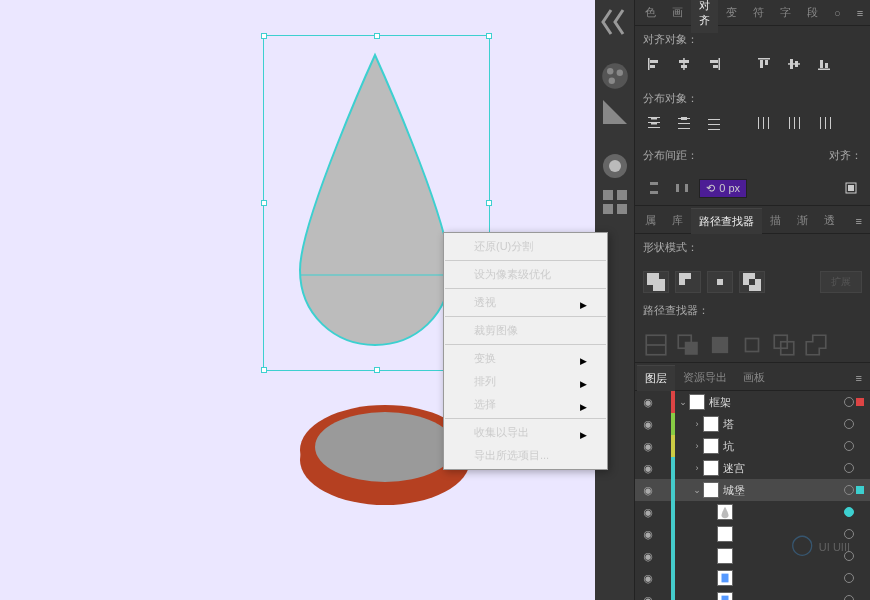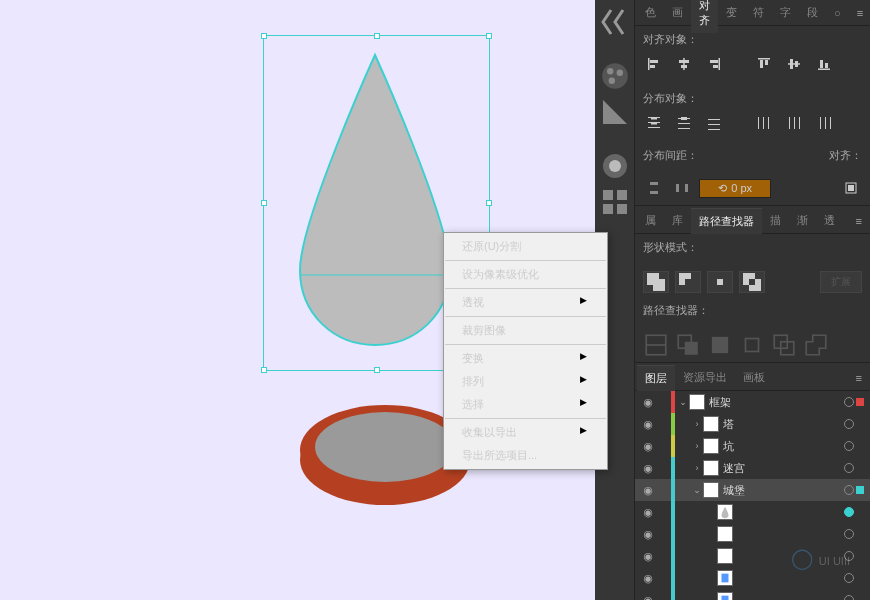--- a/index.html
+++ b/index.html
@@ -7,57 +7,57 @@
 .canvas{position:absolute;left:0;top:0;width:595px;height:600px;background:#ebe7ff}
 .sel-box{position:absolute;left:263px;top:35px;width:227px;height:336px;border:1px solid #3dd0d0}
 .sel-box .h{position:absolute;width:6px;height:6px;border:1px solid #3dd0d0;background:#fff}
 .h.tl{left:-3px;top:-3px}.h.tr{right:-3px;top:-3px}.h.bl{left:-3px;bottom:-3px}.h.br{right:-3px;bottom:-3px}
 .h.tc{left:50%;top:-3px;margin-left:-3px}.h.bc{left:50%;bottom:-3px;margin-left:-3px}
 .h.ml{left:-3px;top:50%;margin-top:-3px}.h.mr{right:-3px;top:50%;margin-top:-3px}
 .drop{position:absolute;left:295px;top:50px;width:160px;height:300px}
 .drop-shape{fill:#bcbcbc;stroke:#3dd0d0;stroke-width:2}
 .oval-base{position:absolute;left:295px;top:395px;width:180px;height:120px}
 .ctx{position:absolute;left:443px;top:232px;width:165px;background:#f0f0f0;border:1px solid #999;box-shadow:2px 2px 8px rgba(0,0,0,.3);padding:2px 0;z-index:100}
-.ctx .mi{padding:4px 20px 4px 18px;color:#000;display:flex;justify-content:space-between;align-items:flex-start;cursor:default}
+.ctx .mi{padding:4px 20px 4px 30px;color:#000;display:flex;justify-content:space-between;align-items:flex-end;cursor:default}
 .ctx .sep{height:1px;background:#ccc;margin:2px 1px}
 .ctx .arr{color:#000;font-size:9px}
 .dock{position:absolute;left:595px;top:0;width:40px;height:600px;background:#363636;border-right:1px solid #222;display:flex;flex-direction:column;align-items:center;padding-top:4px;gap:0}
 .dock .di{width:32px;height:32px;display:flex;align-items:center;justify-content:center;margin:2px 0}
 .dock .gap{height:18px}
 .panels{position:absolute;left:635px;top:0;width:235px;height:600px;background:#323232;display:flex;flex-direction:column}
 .tab-row{display:flex;align-items:center;height:26px;background:#323232;border-bottom:1px solid #222;padding-left:2px}
 .tab{padding:5px 8px;color:#888;cursor:default}
 .tab.act{background:#383838;color:#eee;border-top:1px solid #444}
 .tab-menu{margin-left:auto;padding:0 8px;color:#aaa}
 .sec{padding:6px 8px}
 .sec-title{color:#aaa;font-size:11px;margin-bottom:6px}
 .btn-row{display:flex;gap:8px;align-items:center;margin-bottom:4px}
 .ibtn{width:22px;height:22px;display:flex;align-items:center;justify-content:center;background:transparent}
 .ibtn svg{width:16px;height:16px}
 .row2{display:flex;align-items:center;padding:4px 8px;gap:6px}
-.num-in{background:#a16207;color:#888;padding:2px 18px;font-size:10px;border:1px solid #222}
+.num-in{background:#4c1d95;color:#888;padding:2px 6px;font-size:10px;border:1px solid #222}
 .divh{height:1px;background:#222;margin:2px 0}
 .pf-row{display:flex;gap:6px;padding:4px 8px;align-items:center}
 .pf-btn{width:26px;height:22px;border:1px solid #444;background:#3a3a3a;display:flex;align-items:center;justify-content:center}
 .pf-btn.dis{opacity:.4;background:transparent;border:none}
 .expand-btn{margin-left:auto;padding:3px 10px;background:#3a3a3a;border:1px solid #444;color:#555;font-size:10px}
 .layers{flex:1;overflow:hidden;display:flex;flex-direction:column}
 .layer-list{flex:1;overflow-y:auto}
 .lr{display:flex;align-items:center;height:22px;padding-left:4px;position:relative}
 .lr.sel{background:#4a4a4a}
 .lr .vis{width:18px;text-align:center;color:#aaa}
 .lr .lock{width:14px}
 .lr .bar{width:4px;height:22px;margin-right:2px}
 .lr .tw{width:12px;color:#aaa;font-size:9px;text-align:center}
 .lr .thumb{width:16px;height:16px;background:#fff;border:1px solid #666;margin-right:4px;display:flex;align-items:center;justify-content:center}
 .lr .name{color:#ddd;flex:1}
 .lr .ring{width:10px;height:10px;border:1.5px solid #888;border-radius:50%;margin-right:2px}
 .lr .ring.f{border-color:#3dd0d0;background:#3dd0d0}
 .lr .sq{width:8px;height:8px;margin-right:6px}
-.wm{position:absolute;right:20px;bottom:30px;opacity:.3;color:#4af;font-size:20px;pointer-events:none}
+.wm{position:absolute;right:20px;bottom:44px;opacity:.3;color:#4af;font-size:20px;pointer-events:none}
 </style>
 </head>
 <body>
 
 <div class="canvas">
   <div class="sel-box">
     <div class="h tl"></div>
     <div class="h tc"></div>
     <div class="h tr"></div>
     <div class="h ml"></div>

